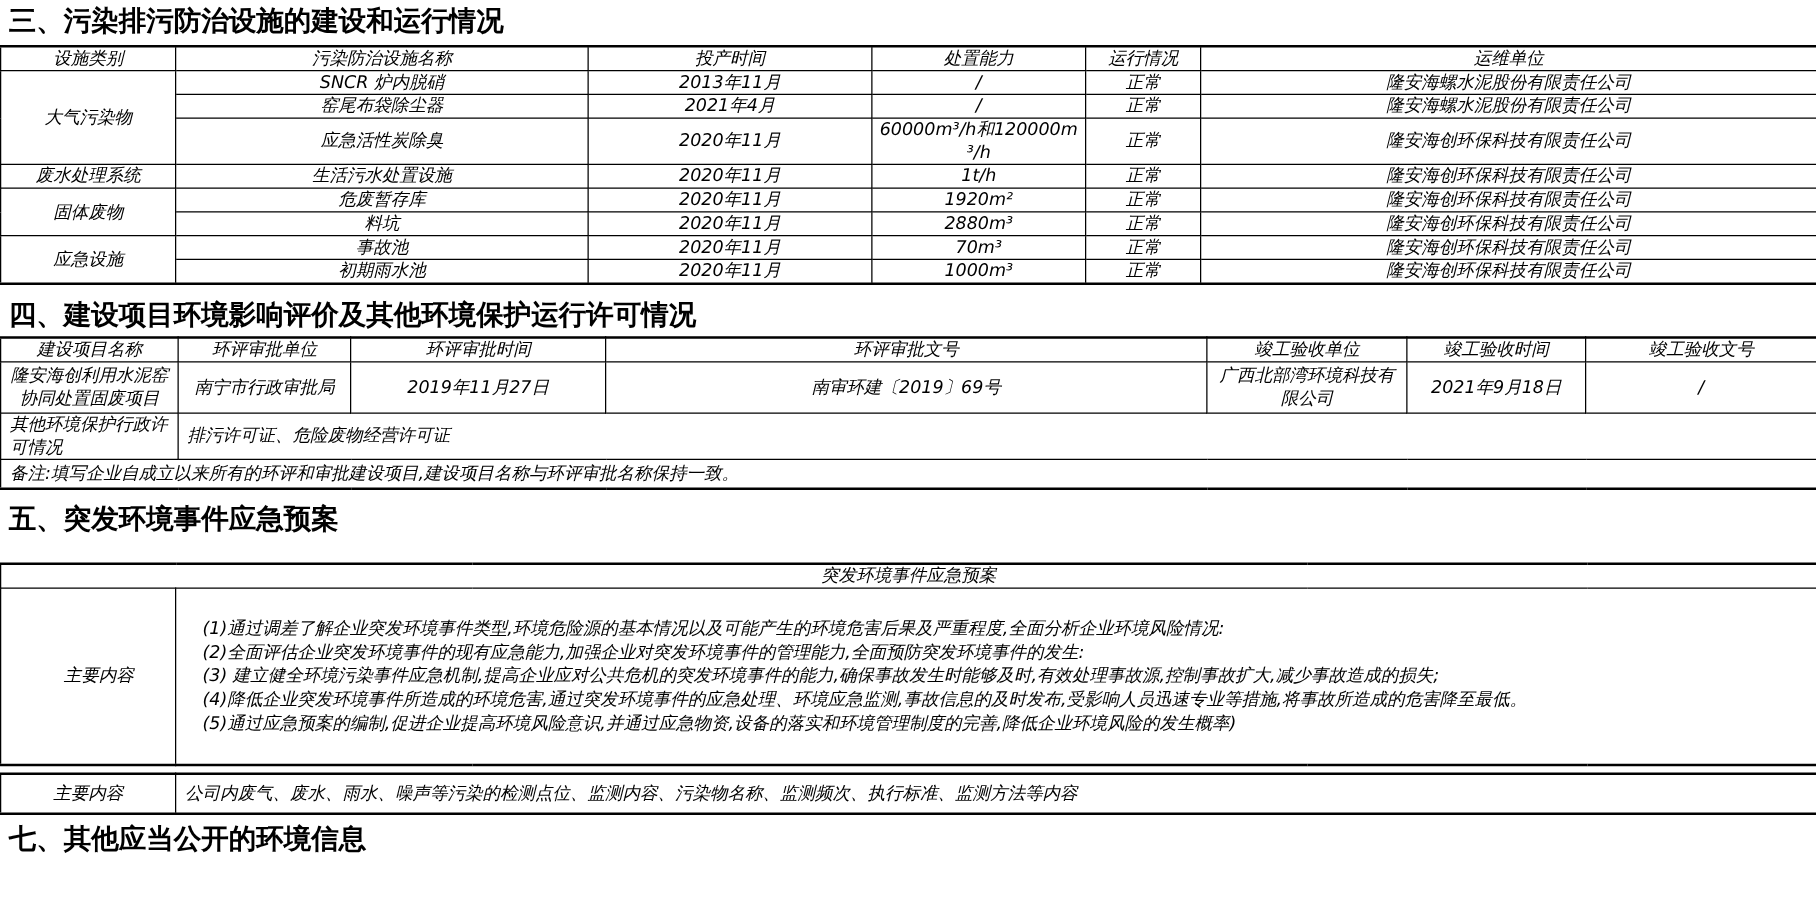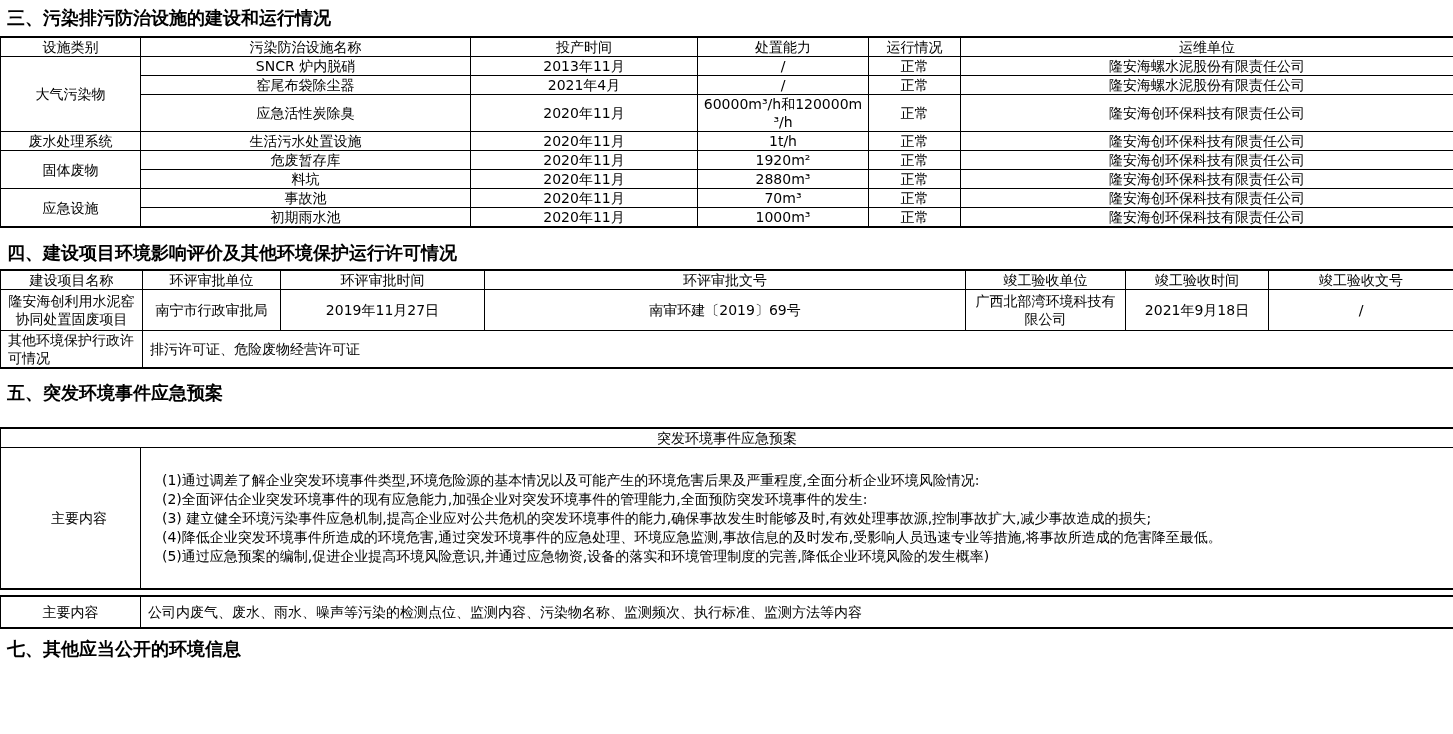--- a/index.html
+++ b/index.html
@@ -2,32 +2,33 @@
 <html><head>
 <meta charset="utf-8">
 <style>
   html,body{margin:0;padding:0;}
   body{
     width:1453px;height:734px;overflow:hidden;
     background:#ffffff;color:#000000;
     font-family:"DejaVu Sans","Liberation Sans",sans-serif;
   }
   .sec-title{
-    font-size:18px;font-weight:bold;line-height:20px;
+    font-size:22px;font-weight:bold;line-height:20px;
     margin:0;padding:0 0 0 7px;
   }
   #title3{padding-top:8px;}
   #title4{margin-top:15px;}
   #title5{margin-top:14px;}
   #title6{margin-top:8px;}
   #title7{margin-top:10px;}
   table.tbl{
     border-collapse:collapse;table-layout:fixed;width:1453px;
     border-top:2px solid #000;border-bottom:2px solid #000;
     margin-top:8px;
+    font-style:italic;
   }
   #t4{margin-top:6px;}
   #t5{margin-top:24px;}
   #t6{margin-top:5px;}
   .tbl td{
     border:1px solid #000;
     font-size:14px;line-height:18px;
     text-align:center;vertical-align:middle;
     padding:0 4px;overflow:hidden;
     word-break:break-all;
@@ -162,20 +163,23 @@
         <td>2019年11月27日</td>
         <td>南审环建〔2019〕69号</td>
         <td>广西北部湾环境科技有限公司</td>
         <td>2021年9月18日</td>
         <td>/</td>
       </tr>
       <tr class="permits">
         <td class="lalign">其他环境保护行政许可情况</td>
         <td colspan="6" class="lalign">排污许可证、危险废物经营许可证</td>
       </tr>
+      <tr class="noterow">
+        <td colspan="7" class="lalign">备注:填写企业自成立以来所有的环评和审批建设项目,建设项目名称与环评审批名称保持一致。</td>
+      </tr>
     </tbody>
   </table>
 
   <h2 id="title5" class="sec-title">五、突发环境事件应急预案</h2>
 
   <table id="t5" class="tbl">
     <colgroup>
       <col style="width:140px">
         <col style="width:237px">
         <col style="width:182px">

